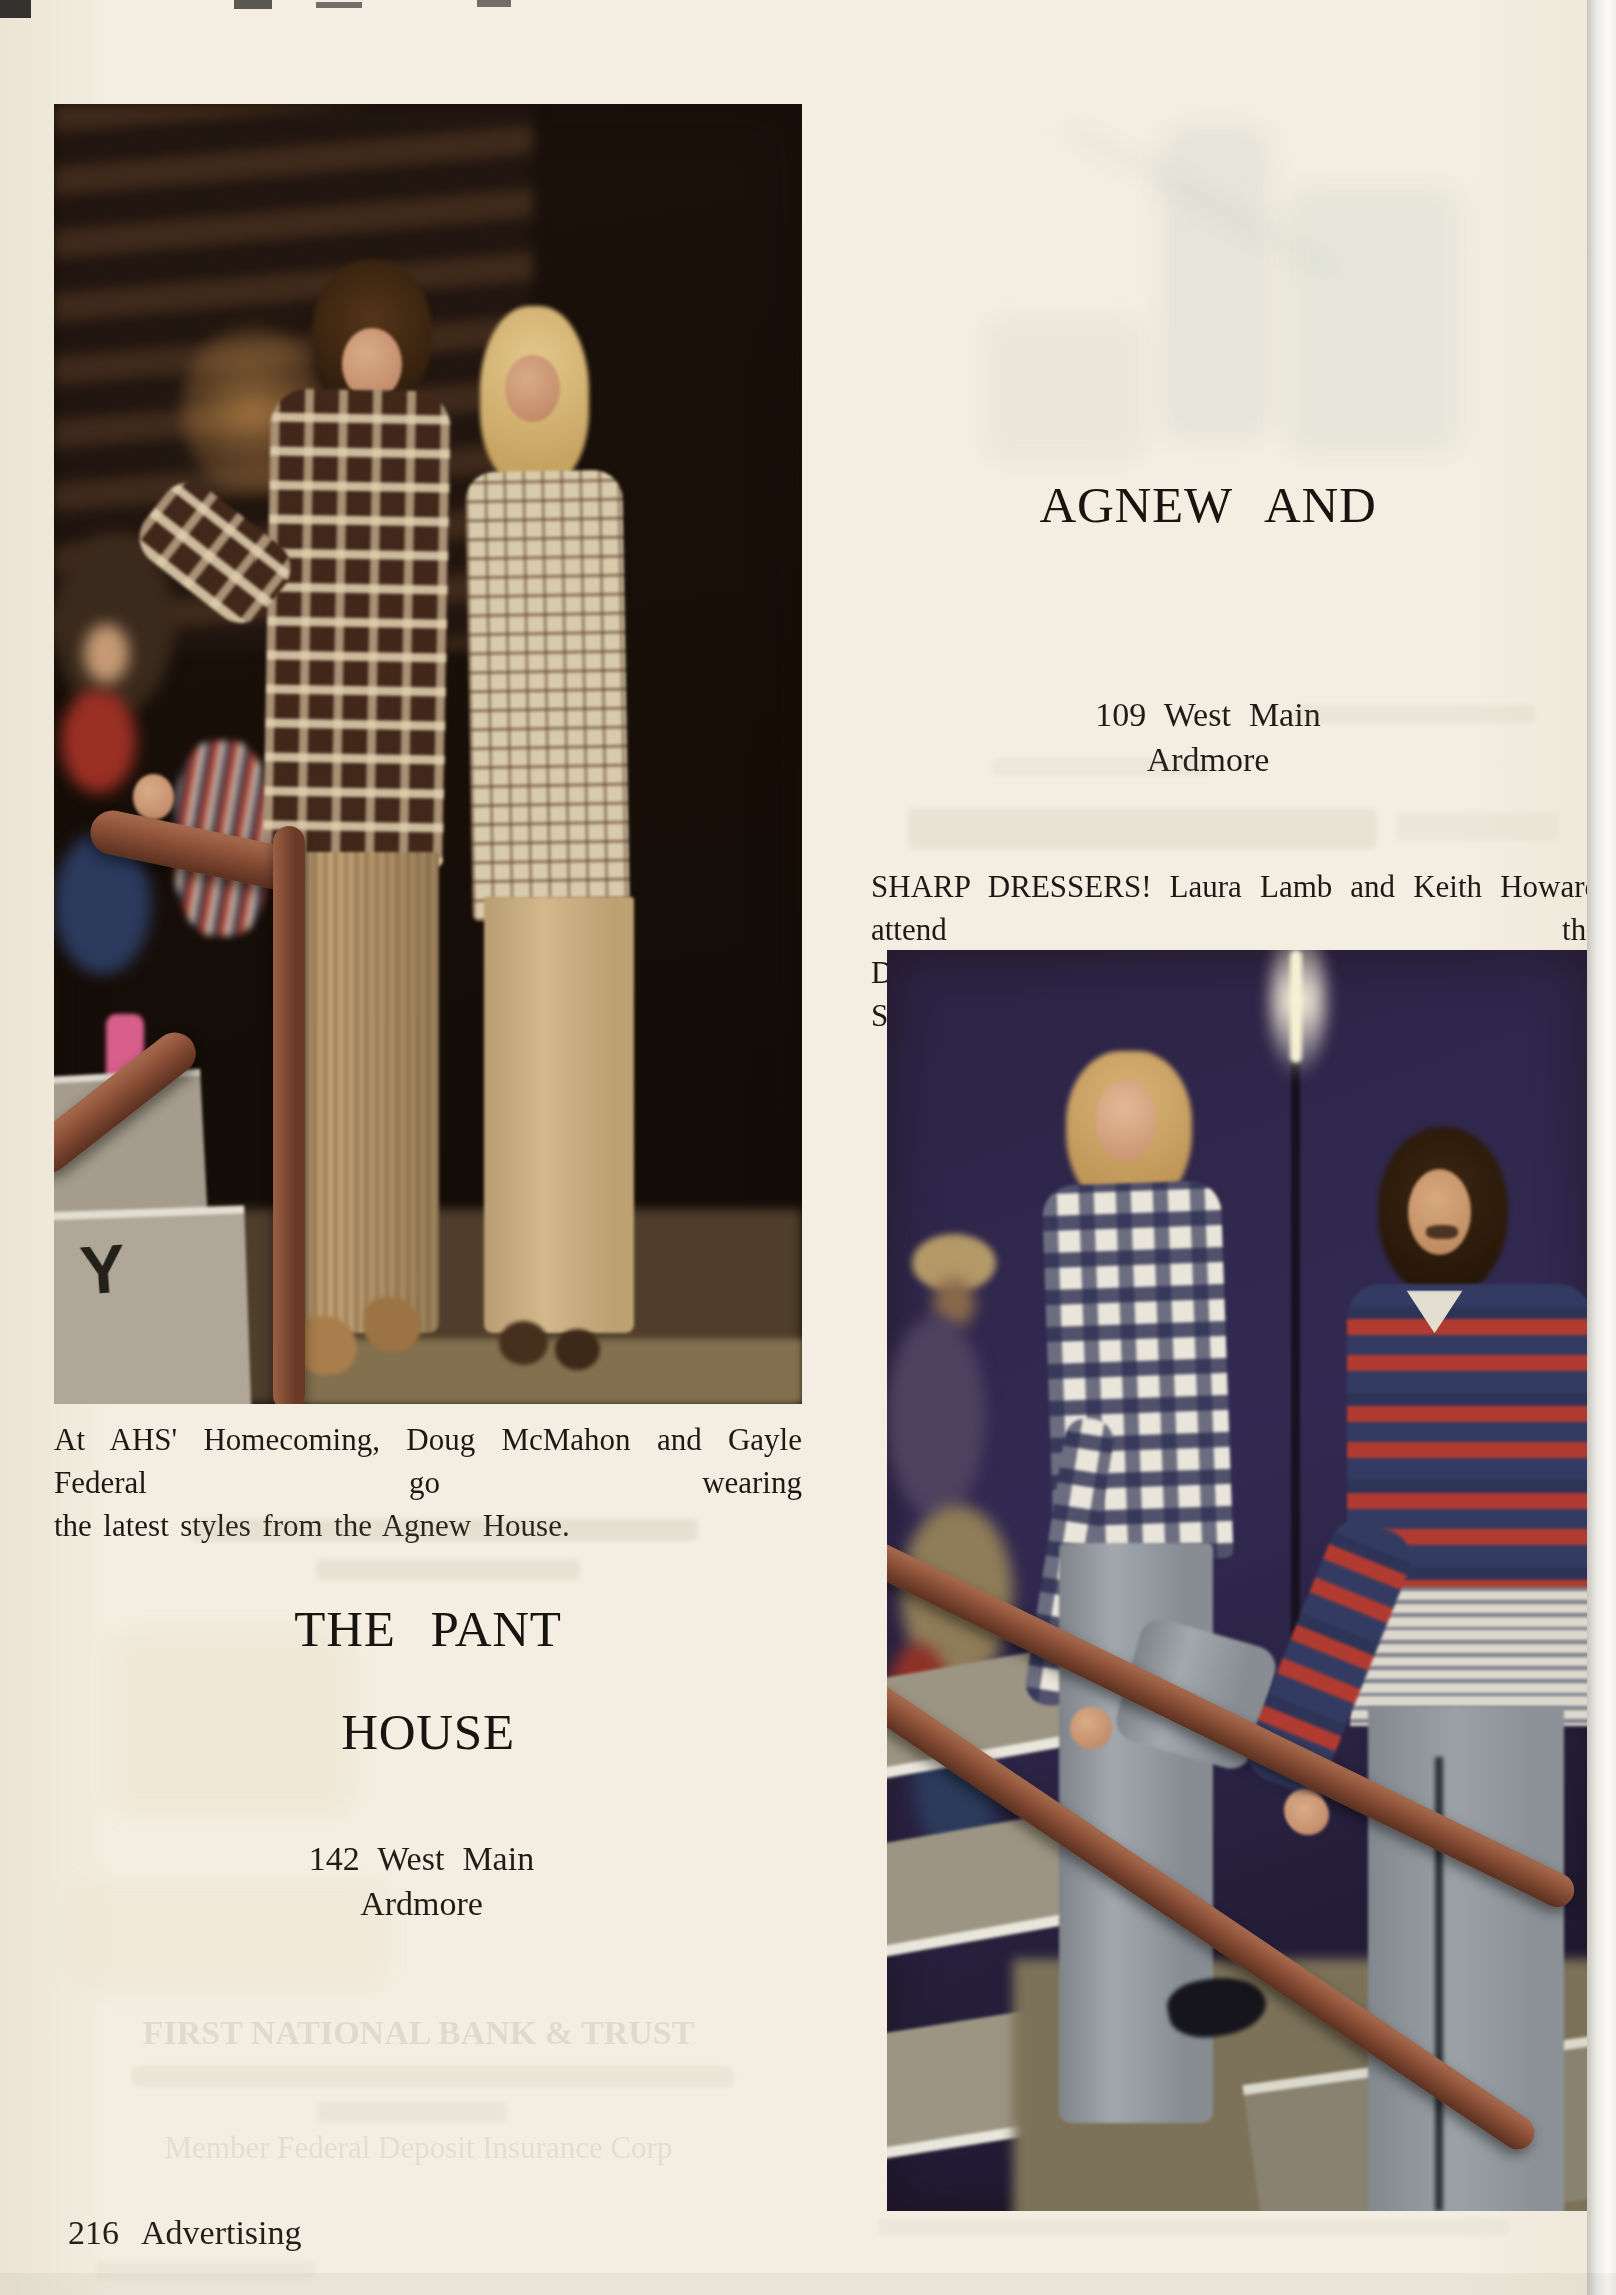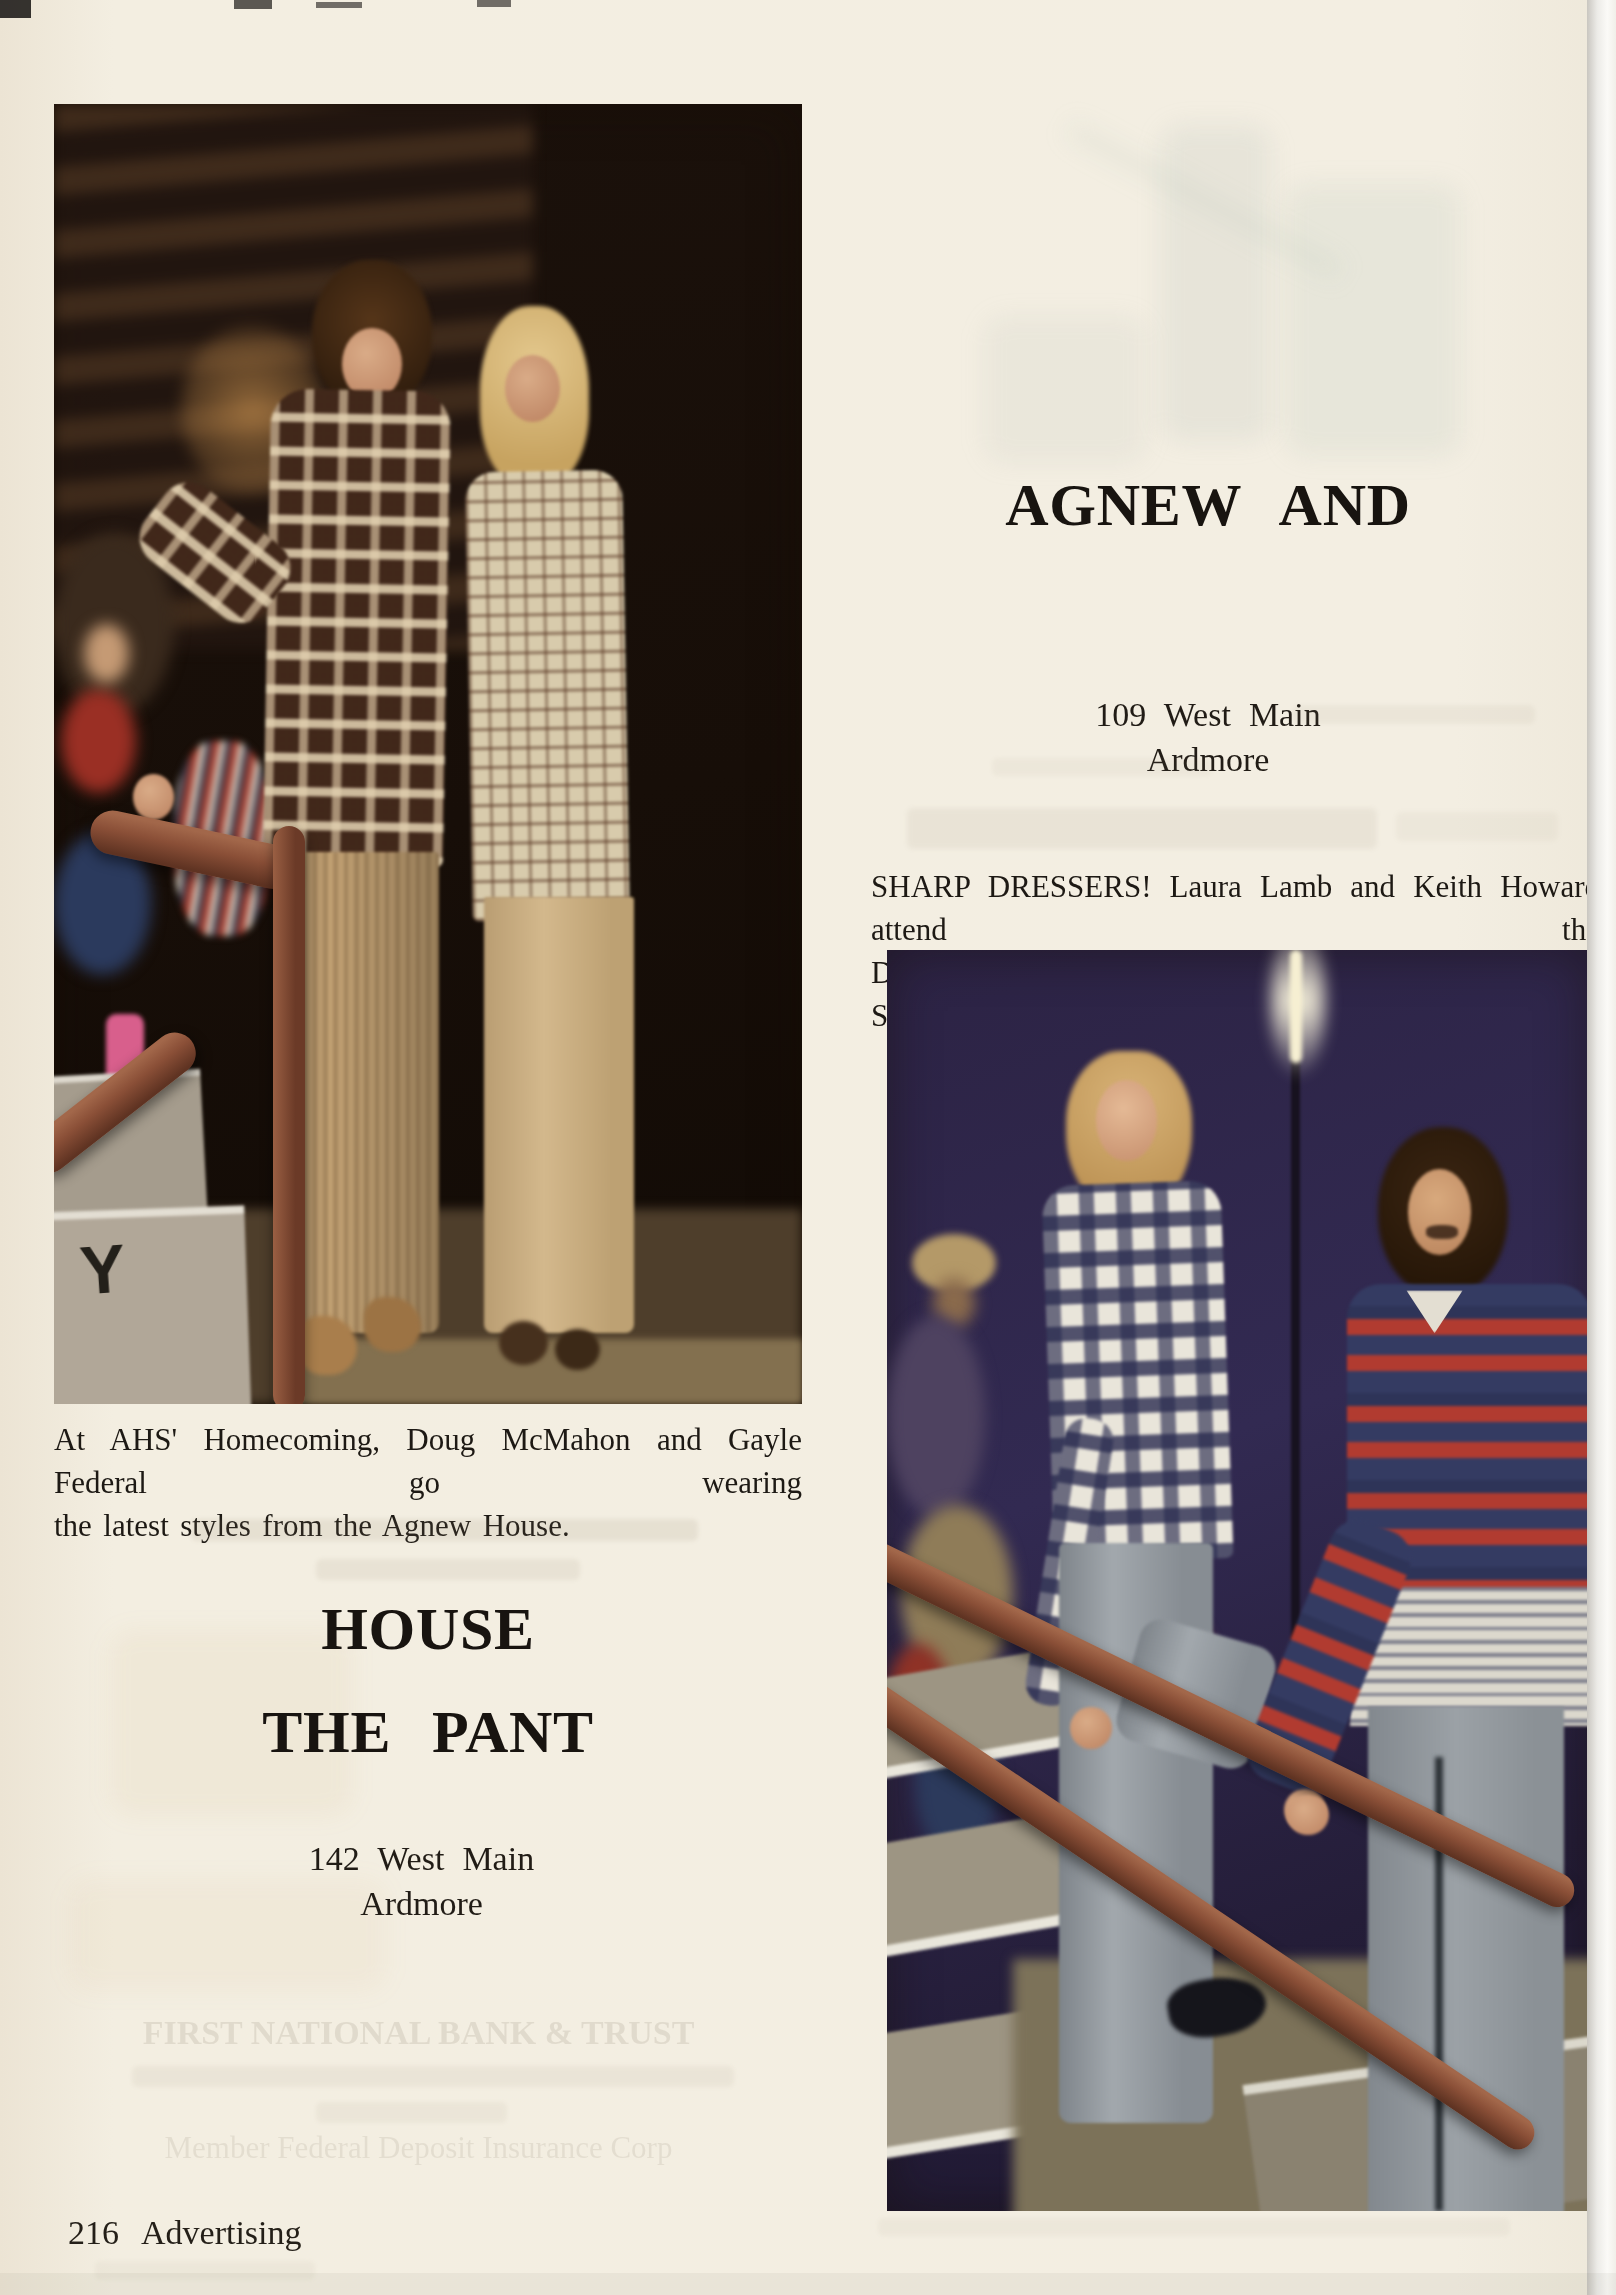--- a/index.html
+++ b/index.html
@@ -1,21 +1,21 @@
 <!DOCTYPE html>
 <html style="font-size:11.8px"><head>
 <meta charset="utf-8">
 <style>
   html,body{margin:0;padding:0;}
   body{width:1616px;height:2295px;position:relative;overflow:hidden;
        font-family:"Liberation Serif", serif;
        background:linear-gradient(90deg,#ece4d4,#f3eee1 7%,#f3eee2 90%,#eee8da);}
   .abs{position:absolute;}
   
-  .headline{font-weight:bold;color:#181410;font-size:60px;line-height:103px;
+  .headline{font-weight:normal;color:#181410;font-size:51px;line-height:103px;
             text-align:center;word-spacing:0.42em;letter-spacing:0.7px;}
   .address{color:#211c16;font-size:34px;line-height:45px;text-align:center;word-spacing:0.28em;}
   .caption{color:#1d1914;font-size:31px;line-height:43px;word-spacing:0.12em;}
   .cap-just{text-align:justify;text-align-last:justify;}
   .footer-text{color:#241f18;font-size:34px;}
   
   .ghost-text{color:#6b5e4a;text-align:center;filter:blur(0.7px);}
   .bar{background:#8d7f68;border-radius:5.9px;filter:blur(2.2px);}
   .ghost-shape{filter:blur(11.8px);border-radius:22px;}
   
@@ -105,22 +105,22 @@
     <div class="cap-just">At AHS' Homecoming, Doug McMahon and Gayle Federal go wearing</div>
     <div>the latest styles from the Agnew House.</div>
   </div>
 
   <div class="abs bar" style="left:191px;top:1519px;width:507px;height:22px;opacity:.12;"></div>
   <div class="abs bar" style="left:316px;top:1559px;width:264px;height:20.6px;opacity:.10;"></div>
   <div class="abs ghost-shape" style="left:110px;top:1631px;width:242px;height:184px;background:rgba(205,150,85,.07);"></div>
   <div class="abs ghost-shape" style="left:70px;top:1880px;width:316px;height:110px;background:rgba(205,150,85,.06);"></div>
 
   <div class="abs headline" style="left:54px;top:1578px;width:748px;">
+    <div>THE PANT</div>
     <div>HOUSE</div>
-    <div>THE PANT</div>
   </div>
   <div class="abs address" style="left:54px;top:1836px;width:735px;">
     <div>142 West Main</div>
     <div>Ardmore</div>
   </div>
 
   <div class="abs ghost-text" style="left:88px;top:2014px;width:661px;font-size:34px;font-weight:bold;opacity:.13;">FIRST NATIONAL BANK &amp; TRUST</div>
   <div class="abs bar" style="left:132px;top:2066px;width:602px;height:20.6px;opacity:.08;"></div>
   <div class="abs bar" style="left:316px;top:2102px;width:191px;height:20.6px;opacity:.07;"></div>
   <div class="abs ghost-text" style="left:88px;top:2130px;width:661px;font-size:31px;opacity:.11;">Member Federal Deposit Insurance Corp</div>

